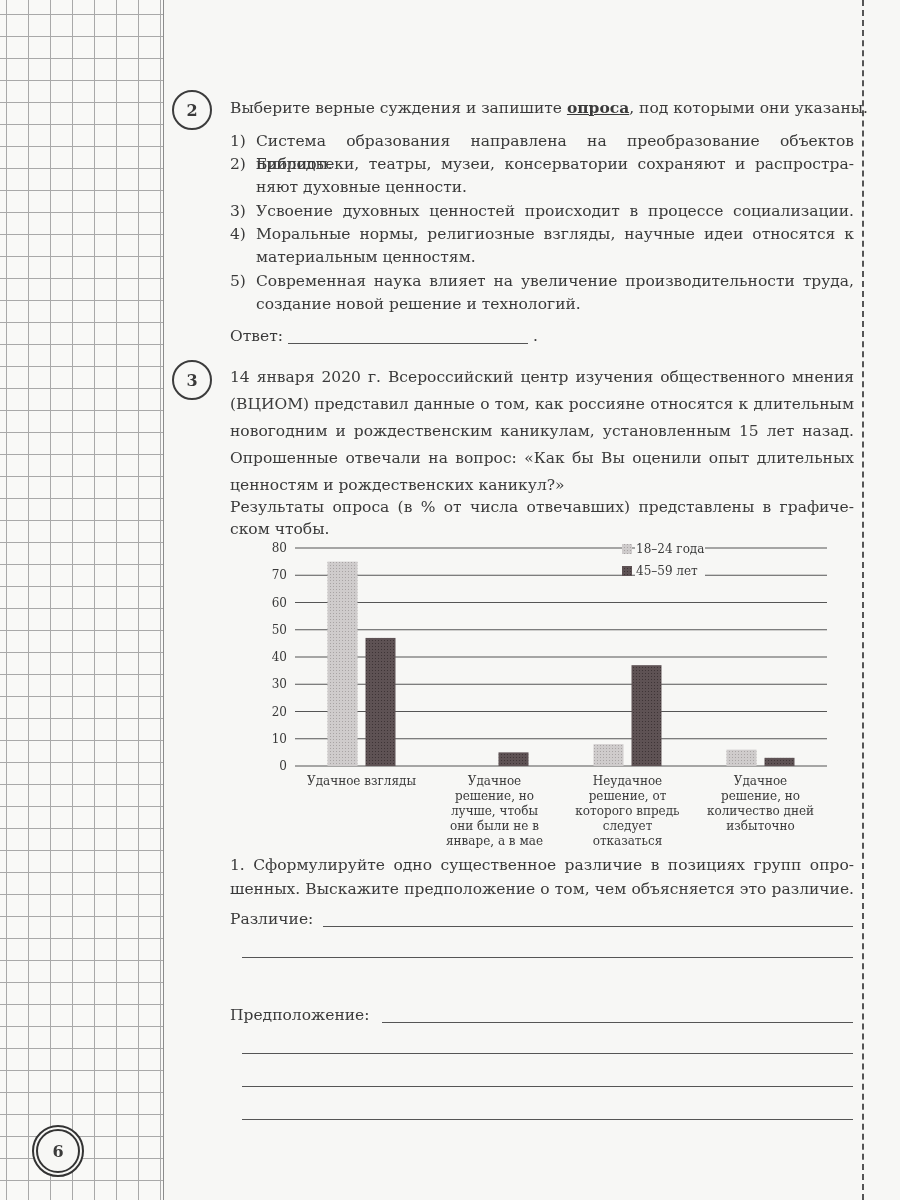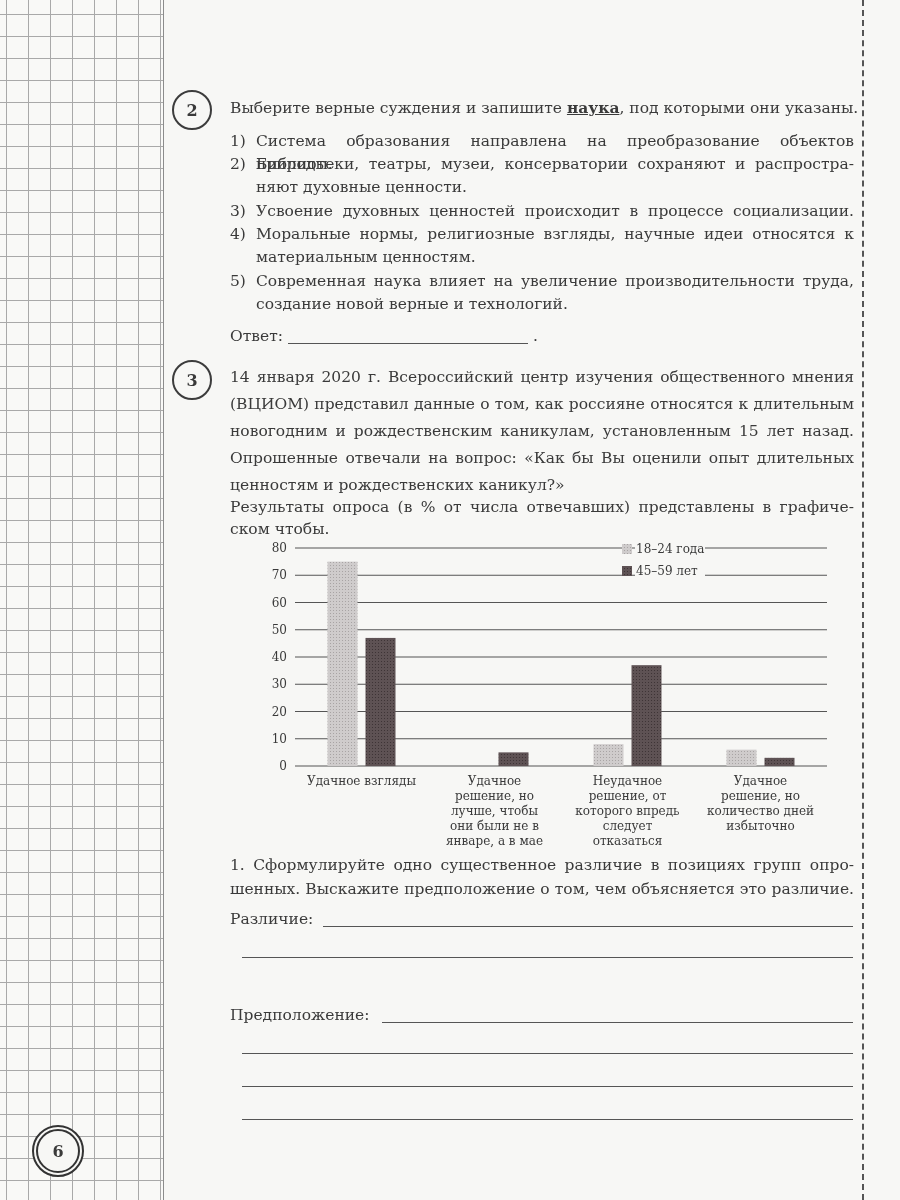--- a/index.html
+++ b/index.html
@@ -55,21 +55,21 @@
 </head>
 <body>
 
 <div class="grid"></div>
 <div class="cut-line"></div>
 
 <div class="qnum" style="left:172px; top:90px;">
   <span>2</span>
 </div>
 <div class="text" style="left:230px; top:96px; width:624px; white-space:nowrap;">
-  <span>Выберите верные суждения и запишите </span><b><u>наука</u></b><span>, под которыми они указаны.</span>
+  <span>Выберите верные суждения и запишите </span><b><u>опроса</u></b><span>, под которыми они указаны.</span>
 </div>
 
 <div id="task2-items">
     <div class="item text" style="top: 130px;">
       <span class="n">1)</span>
       <div class="t justify" style="top: 0px;">Система образования направлена на преобразование объектов природы.</div>
     </div>
     <div class="item text" style="top: 153px;">
       <span class="n">2)</span>
       <div class="t justify" style="top: 0px;">Библиотеки, театры, музеи, консерватории сохраняют и распростра-</div>
@@ -80,21 +80,21 @@
       <div class="t justify" style="top: 0px;">Усвоение духовных ценностей происходит в процессе социализации.</div>
     </div>
     <div class="item text" style="top: 223px;">
       <span class="n">4)</span>
       <div class="t justify" style="top: 0px;">Моральные нормы, религиозные взгляды, научные идеи относятся к</div>
       <div class="t" style="top: 23px;">материальным ценностям.</div>
     </div>
     <div class="item text" style="top: 270px;">
       <span class="n">5)</span>
       <div class="t justify" style="top: 0px;">Современная наука влияет на увеличение производительности труда,</div>
-      <div class="t" style="top: 23px;">создание новой верные и технологий.</div>
+      <div class="t" style="top: 23px;">создание новой решение и технологий.</div>
     </div>
   </div>
 
 <div class="text" style="left:230px; top:325px;">Ответ:</div>
 <div class="line" style="left:288px; top:343px; width:240px;">
   <span></span>
 </div>
 <div class="text" style="left:533px; top:325px;">.</div>
 
 <div class="qnum" style="left:172px; top:360px;">

